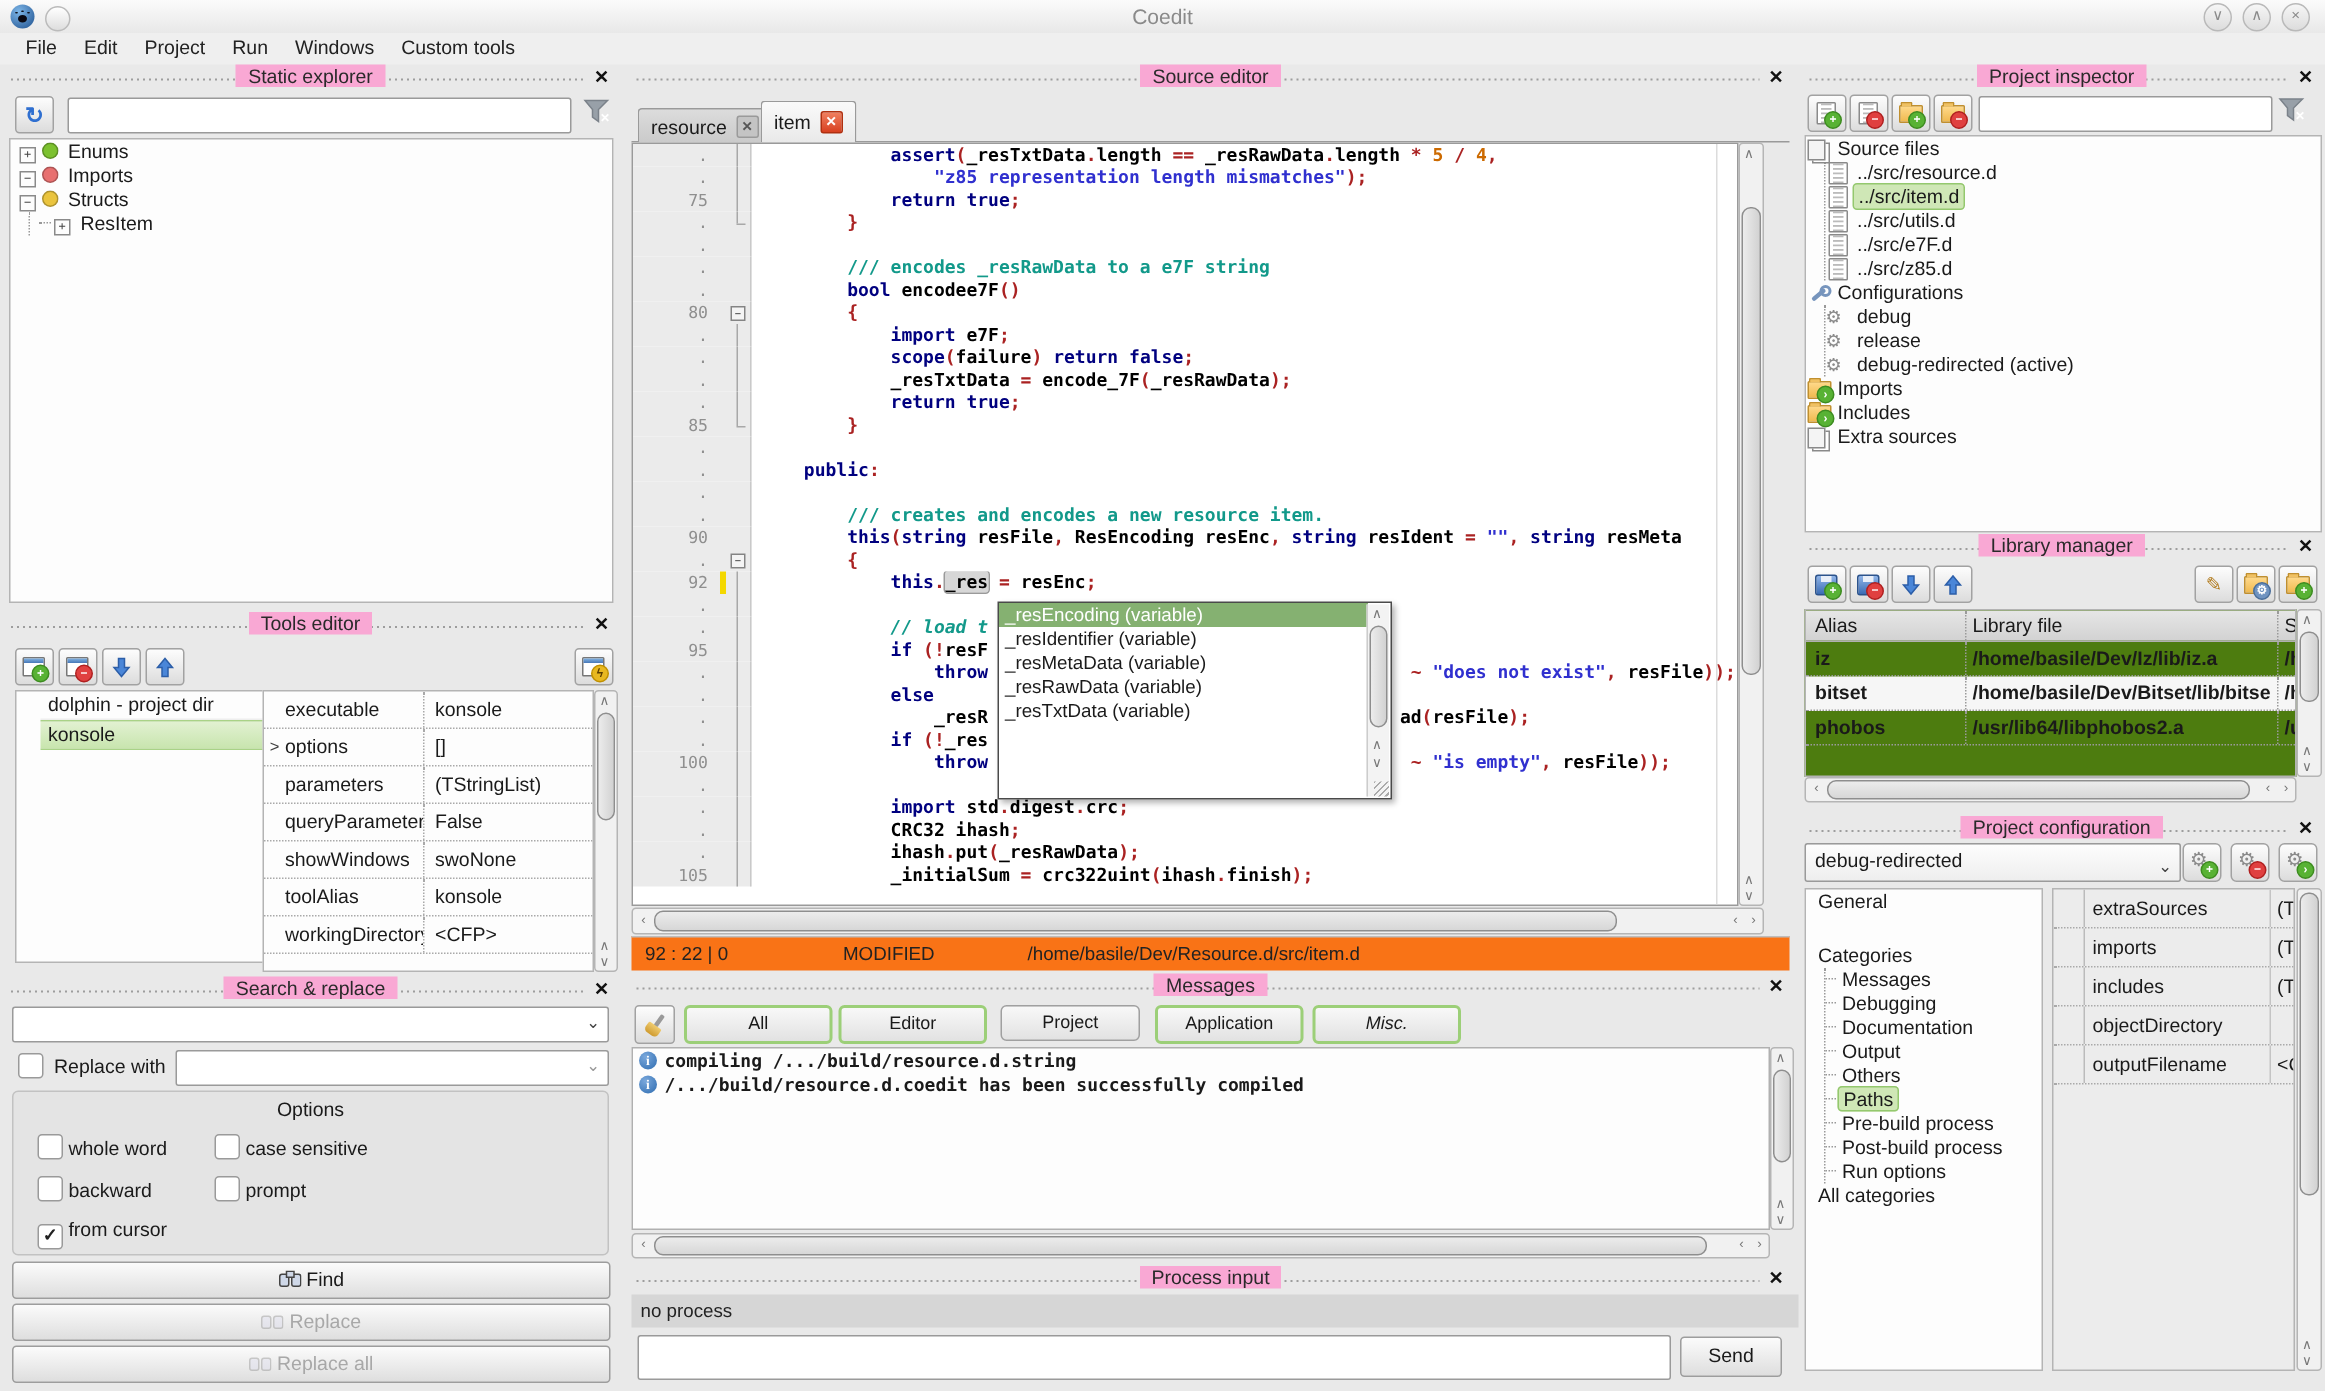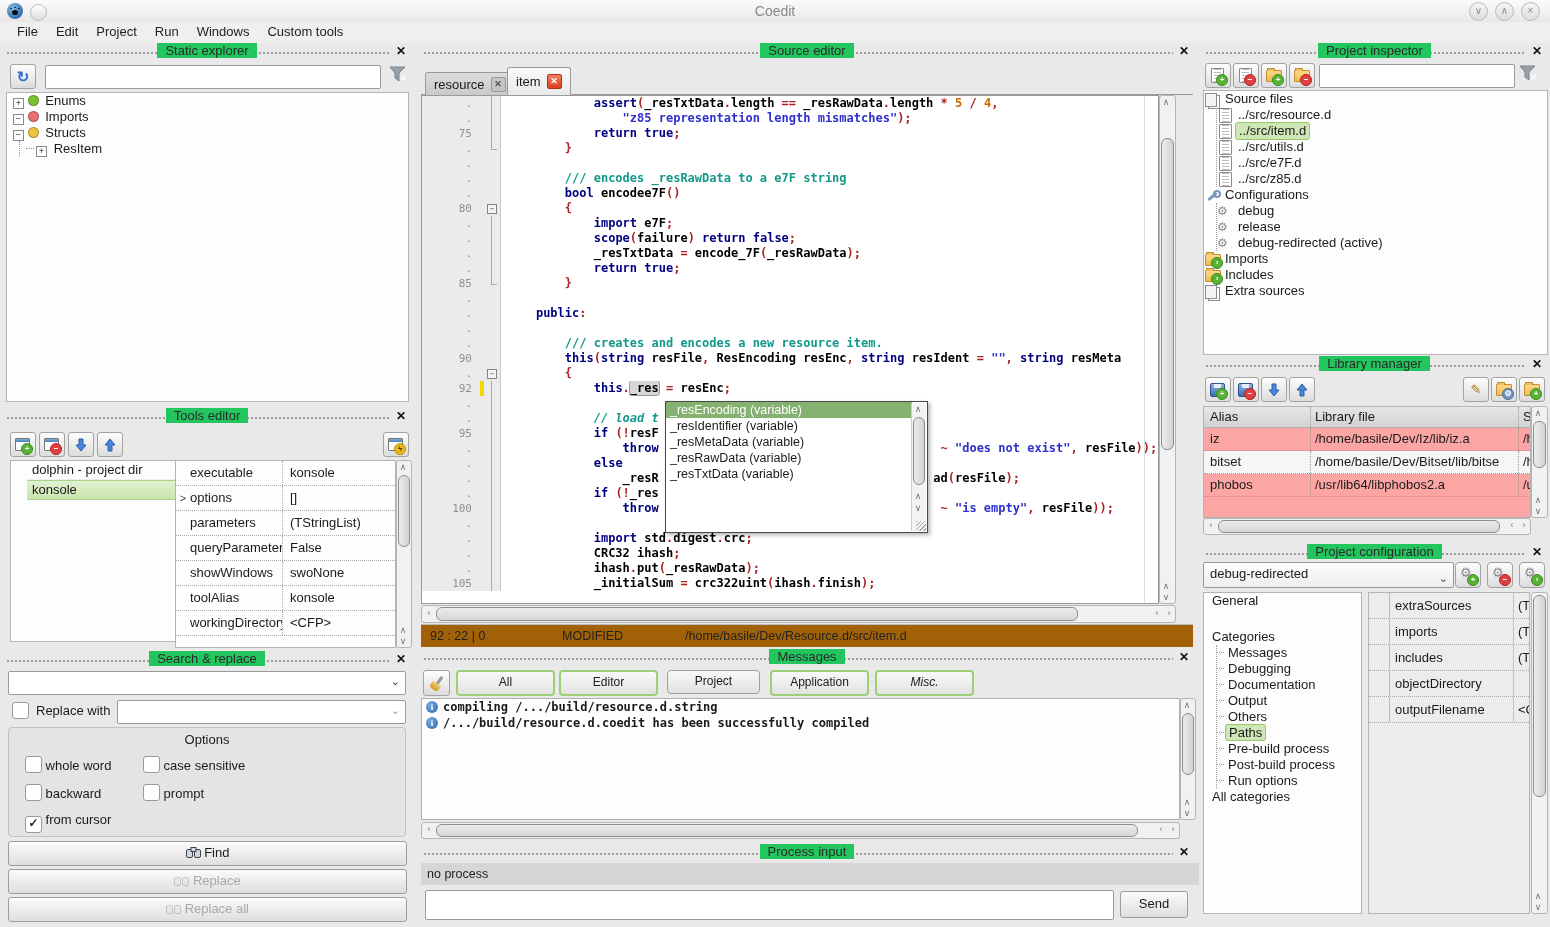--- a/index.html
+++ b/index.html
@@ -13,21 +13,21 @@
   #app-menu-btn{position:absolute;left:30px;top:4px;width:15px;height:15px;border-radius:50%;background:linear-gradient(#fff,#ddd);border:1px solid #bbb;}
   .winbtn{position:absolute;top:2px;width:17px;height:17px;border-radius:50%;background:linear-gradient(#f6f6f6,#dcdcdc);border:1px solid #b9b9b9;color:#8a8a8a;font-size:10px;line-height:16px;text-align:center;}
   #menubar{position:absolute;left:0;top:22px;width:1550px;height:21px;background:#efefef;}
   #menubar-items{display:flex;padding-left:8px;}
   .menu-item{padding:2px 9px;color:#222;}
   
   .panel{position:absolute;}
   .phead{position:relative;height:15px;text-align:center;font-size:13px;color:#2a2a2a;}
   .phead::before{content:"";position:absolute;left:4px;right:22px;top:6px;height:4px;
     background-image:radial-gradient(circle,#9d9d9d 0.8px,rgba(0,0,0,0) 1px);background-size:4px 4px;}
-  .phead .ptitle{position:relative;background:#22c55e;padding:0 8px;top:-2px;}
+  .phead .ptitle{position:relative;background:#f9a8d4;padding:0 8px;top:-2px;}
   .phead .pclose{position:absolute;right:4px;top:-1px;background:#e9e9e9;padding:0 2px;color:#111;font-weight:bold;font-size:12px;}
   
   .tbtn{position:absolute;width:24px;height:23px;border:1px solid #a2a2a2;border-radius:3px;background:linear-gradient(#fdfdfd,#dcdcdc);display:flex;align-items:center;justify-content:center;}
   .field{position:absolute;background:#fff;border:1px solid #9a9a9a;border-radius:2px;}
   .combo-chev{position:absolute;right:5px;top:3px;color:#444;font-size:11px;}
   .btn{border:1px solid #9d9d9d;border-radius:3px;background:linear-gradient(#fbfbfb,#dedede);text-align:center;}
   .btn.disabled{color:#a8a8a8;}
   .check{display:inline-block;width:15px;height:15px;background:#fff;border:1px solid #9a9a9a;border-radius:3px;vertical-align:-3px;color:#222;font-weight:bold;font-size:12px;line-height:13px;text-align:center;}
   
   .sb-track-h{position:absolute;background:#f1f1f1;border:1px solid #b5b5b5;border-radius:3px;}
@@ -106,21 +106,21 @@
   
   #popup{position:absolute;left:243px;top:305px;width:261px;height:130px;background:#fff;border:1px solid #4a4a4a;box-shadow:2px 2px 4px rgba(0,0,0,.3);}
   .pop-item{height:16px;line-height:16px;font-size:12.5px;padding-left:4px;white-space:nowrap;overflow:hidden;width:242px;}
   .pop-item.psel{background:#85b171;color:#fff;}
   #pop-scroll{position:absolute;right:1px;top:1px;bottom:1px;width:14px;background:#f3f3f3;border-left:1px solid #ccc;}
   #pop-grip{position:absolute;right:1px;bottom:1px;width:10px;height:10px;
     background:repeating-linear-gradient(135deg,#aaa 0 1px,rgba(0,0,0,0) 1px 3px);}
   
   #ed-vscroll{position:absolute;left:740px;top:50px;width:15px;height:507px;}
   #ed-hscroll{position:absolute;left:2px;top:560px;width:753px;height:16px;}
-  #ed-status{position:absolute;left:2px;top:579px;width:772px;height:22px;background:#a16207;border-top:1px solid #bdbdbd;line-height:22px;font-size:12.5px;color:#222;}
+  #ed-status{position:absolute;left:2px;top:579px;width:772px;height:22px;background:#f97316;border-top:1px solid #bdbdbd;line-height:22px;font-size:12.5px;color:#222;}
   #ed-status .st1{position:absolute;left:9px;} #ed-status .st2{position:absolute;left:141px;} #ed-status .st3{position:absolute;left:264px;}
   
   #messages{left:419px;top:651px;width:776px;height:189px;}
   .filter-btn{position:absolute;top:0;height:22px;line-height:20px;text-align:center;background:linear-gradient(#f8f8f8,#e2e2e2);border-radius:4px;font-size:12px;}
   .filter-btn.green{border:2px solid #9ccf78;} .filter-btn.plain{border:1px solid #a0a0a0;}
   #msg-list{position:absolute;left:2px;top:47px;width:757px;height:120px;background:#fdfdfd;border:1px solid #b0b0b0;}
   .msg-row{height:16px;line-height:16px;display:flex;align-items:center;gap:5px;padding-left:4px;font:bold 12px/16px "DejaVu Sans Mono",monospace;color:#1a1a1a;}
   .info-ico{width:12px;height:12px;border-radius:50%;background:radial-gradient(circle at 35% 30%,#7aa8dc,#2e6cb0);color:#fff;font:bold 9px/12px "Liberation Serif",serif;text-align:center;flex:0 0 12px;}
   
   #process-input{left:419px;top:846px;width:776px;height:78px;}
@@ -129,23 +129,23 @@
   #pi-send{position:absolute;left:701px;top:45px;width:66px;height:25px;line-height:24px;}
   
   #project-inspector{left:1201px;top:45px;width:347px;height:310px;}
   #pin-tree{position:absolute;left:2px;top:45px;width:343px;height:263px;background:#fdfdfd;border:1px solid #b4b4b4;overflow:hidden;}
   .pin-row{height:16px;line-height:16px;white-space:nowrap;display:flex;align-items:center;}
   .pin-row .ic{position:relative;width:18px;height:15px;flex:0 0 18px;}
   .pin-row .lbl{padding:0 3px;}
   .pin-row.selrow .lbl{background:#cfe7b6;border:1px solid #94c86e;border-radius:3px;}
   
   #library-manager{left:1201px;top:358px;width:347px;height:184px;}
-  #lm-table{position:absolute;left:2px;top:48px;width:326px;height:110px;background:#fca5a5;border:1px solid #b4b4b4;overflow:hidden;}
+  #lm-table{position:absolute;left:2px;top:48px;width:326px;height:110px;background:#4d7c0f;border:1px solid #b4b4b4;overflow:hidden;}
   .lm-hrow{display:flex;height:20px;line-height:20px;background:linear-gradient(#e6e6e6,#d2d2d2);border-bottom:1px solid #b0b0b0;}
-  .lm-row{display:flex;height:22px;line-height:22px;border-bottom:1px dotted #9a9a9a;}
+  .lm-row{display:flex;height:22px;line-height:22px;border-bottom:1px dotted #9a9a9a;font-weight:bold;}
   .lm-row:nth-child(odd){background:#f6f6f6;}
   .lm-c1{width:100px;padding-left:6px;border-right:1px dotted #9a9a9a;overflow:hidden;white-space:nowrap;}
   .lm-c2{width:203px;padding-left:4px;border-right:1px dotted #9a9a9a;overflow:hidden;white-space:nowrap;}
   .lm-c3{flex:1;padding-left:4px;overflow:hidden;white-space:nowrap;}
   #lm-vscroll{position:absolute;left:330px;top:48px;width:15px;height:110px;}
   #lm-hscroll{position:absolute;left:2px;top:160px;width:326px;height:15px;}
   
   #project-config{left:1201px;top:546px;width:347px;height:372px;}
   #pc-combo{left:2px;top:16px;width:243px;height:24px;line-height:22px;padding-left:6px;background:linear-gradient(#fdfdfd,#eee);}
   .pc-gear{position:absolute;top:16px;width:24px;height:24px;border:1px solid #a2a2a2;border-radius:4px;background:linear-gradient(#fdfdfd,#dcdcdc);}

